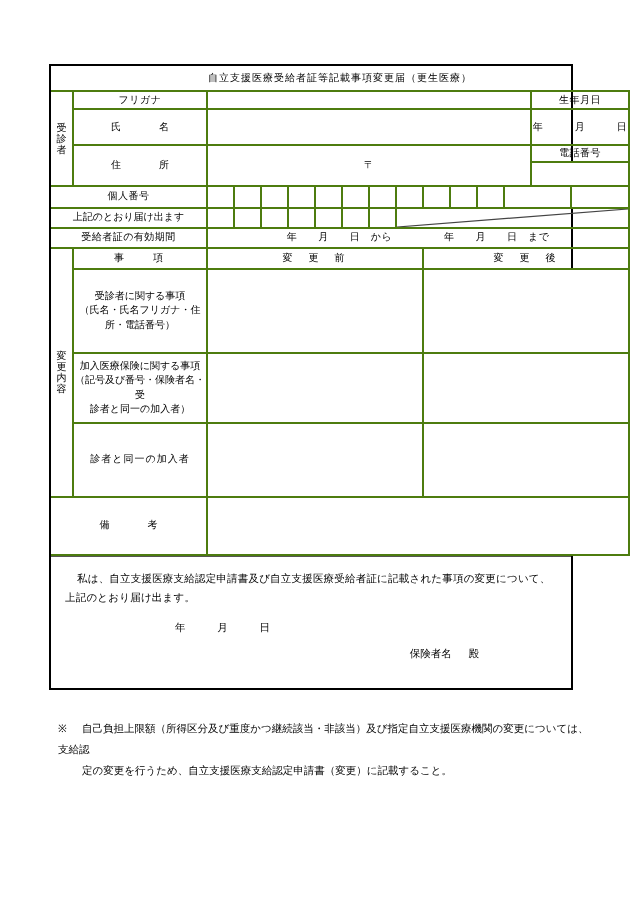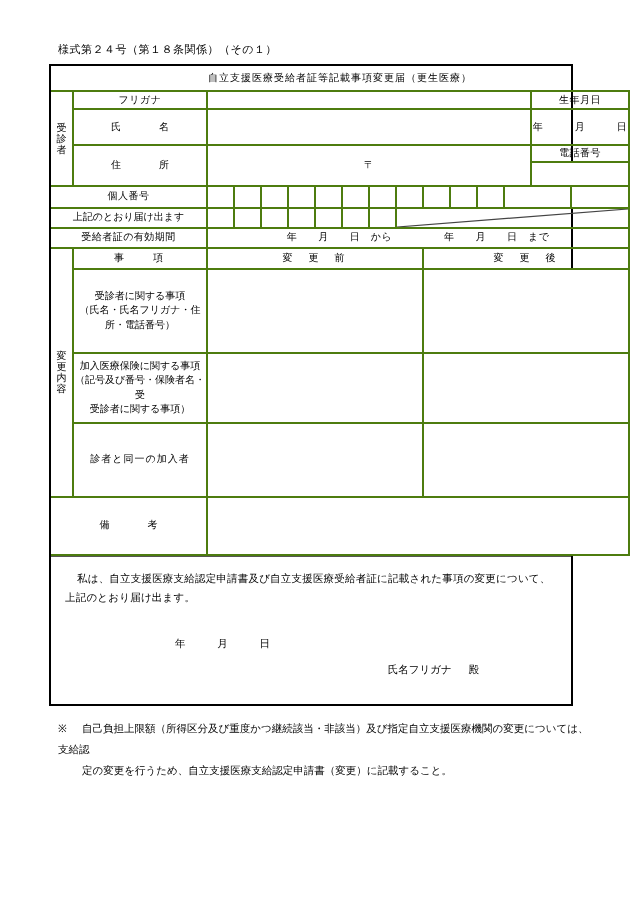--- a/index.html
+++ b/index.html
@@ -130,21 +130,21 @@
   .declaration {
     border-top: 1px solid #555;
     padding: 12px 14px 10px 14px;
     font-size: 10.5px;
     line-height: 1.9;
     box-sizing: border-box;
   }
   .decl-p {
     text-indent: 12px;
     letter-spacing: 0.2px;
-    margin: 0 0 26px 0;
+    margin: 0 0 10px 0;
   }
   .decl-name {
     margin: 0 0 8px 0;
     padding-left: 48px;
     font-size: 10.5px;
   }
   .decl-date {
     margin: 0 0 6px 0;
     padding-left: 110px;
     font-size: 10.5px;
@@ -171,21 +171,20 @@
   }
   .fn-line1 { display: block; }
   .fn-mark { display: inline-block; width: 24px; }
   .fn-line2 { display: block; padding-left: 24px; }
 </style>
 </head>
 <body>
 
 <div class="page">
 
-  <div class="form-no">様式第２４号（第１８条関係）（その１）</div>
 
   <div class="form-box">
     <table class="grid">
       <colgroup>
         <col style="width:22px">
         <col style="width:134px">
         <col style="width:27px">
         <col style="width:27px">
         <col style="width:27px">
         <col style="width:27px">
@@ -302,21 +301,21 @@
           <div>所・電話番号）</div>
         </td>
         <td class="blank" colspan="8"></td>
         <td class="blank no-right" colspan="7"></td>
       </tr>
 
       <tr>
         <td class="chg-label" style="height:68px">
           <div>加入医療保険に関する事項</div>
           <div>（記号及び番号・保険者名・受</div>
-          <div>受診者に関する事項）</div>
+          <div>診者と同一の加入者）</div>
         </td>
         <td class="blank" colspan="8"></td>
         <td class="blank no-right" colspan="7"></td>
       </tr>
 
       <tr>
         <td class="lbl" style="height:72px; letter-spacing:1px;">診者と同一の加入者</td>
         <td class="blank" colspan="8"></td>
         <td class="blank no-right" colspan="7"></td>
       </tr>
@@ -331,21 +330,21 @@
     <div class="declaration">
       <p class="decl-p">私は、自立支援医療支給認定申請書及び自立支援医療受給者証に記載された事項の変更について、上記のとおり届け出ます。</p>
       <p class="decl-date">
         <span>年</span>
         <span class="dsp"></span>
         <span>月</span>
         <span class="dsp"></span>
         <span>日</span>
       </p>
       <p class="decl-to">
-        <span>氏名フリガナ</span>
+        <span>保険者名</span>
         <span class="tosp"></span>
         <span>殿</span>
       </p>
     </div>
   </div>
 
   <div class="footnote">
     <span class="fn-line1">
       <span class="fn-mark">※</span><span>自己負担上限額（所得区分及び重度かつ継続該当・非該当）及び指定自立支援医療機関の変更については、支給認</span>
     </span>

